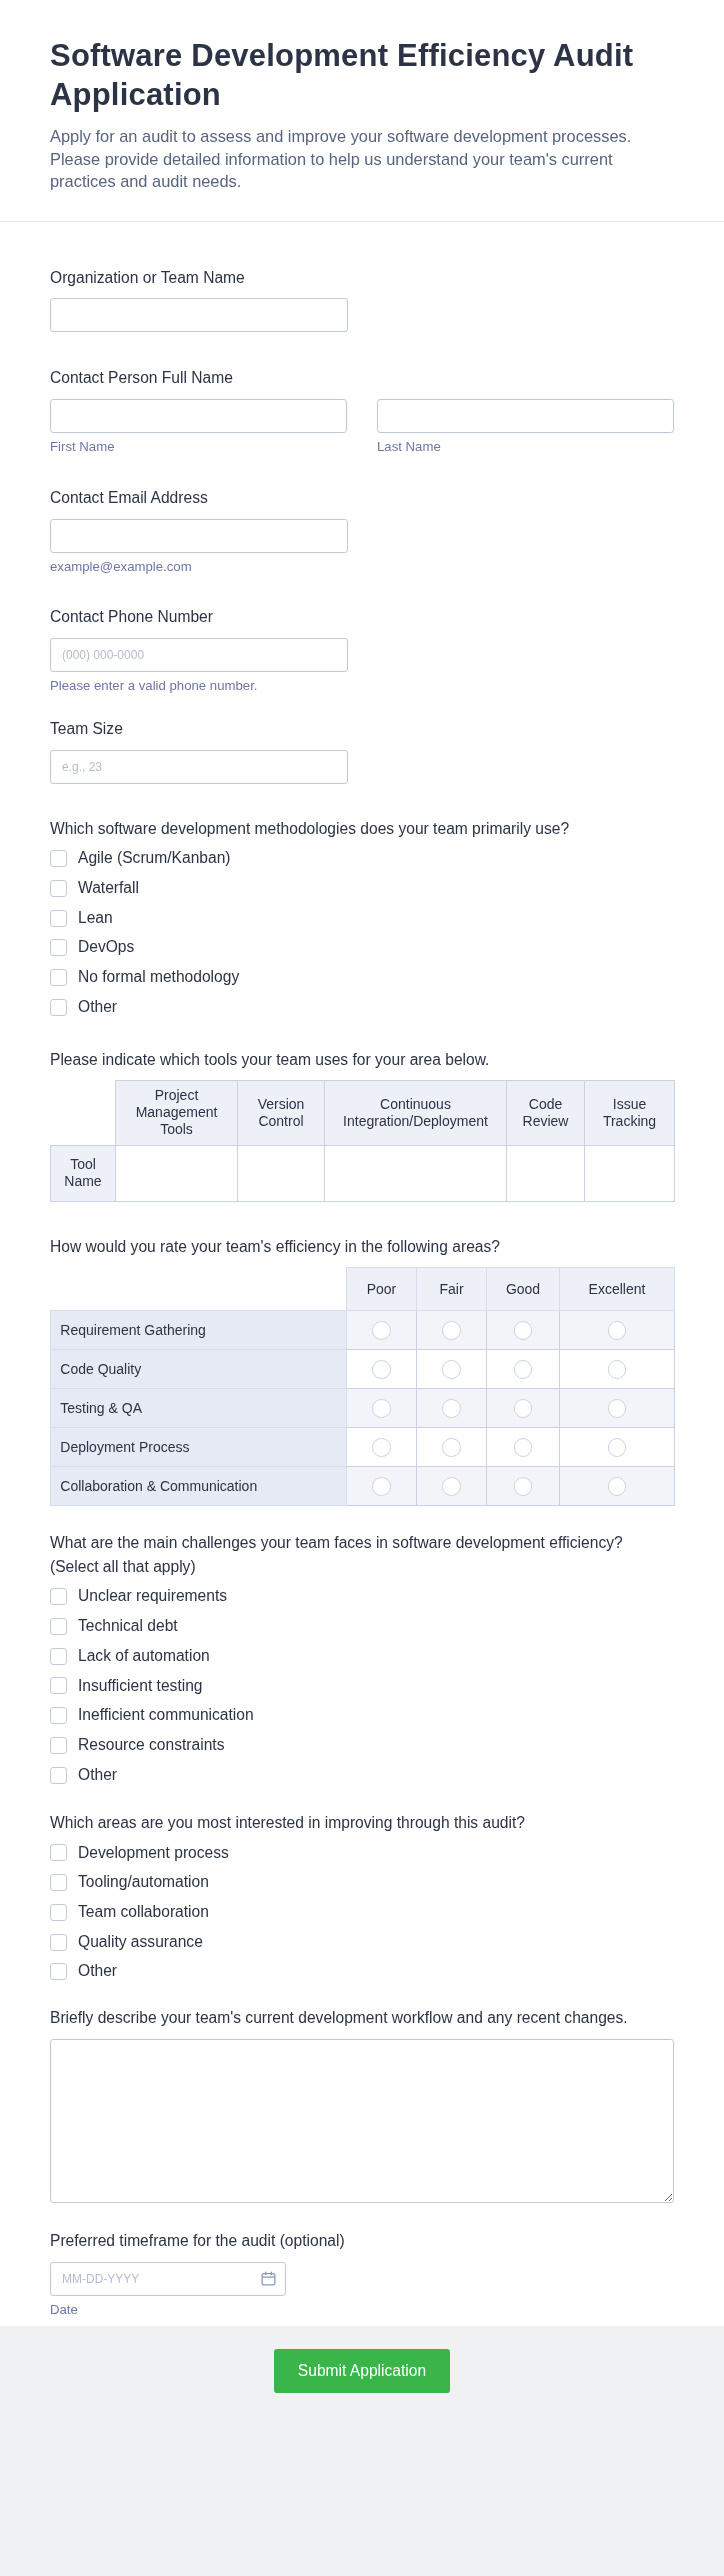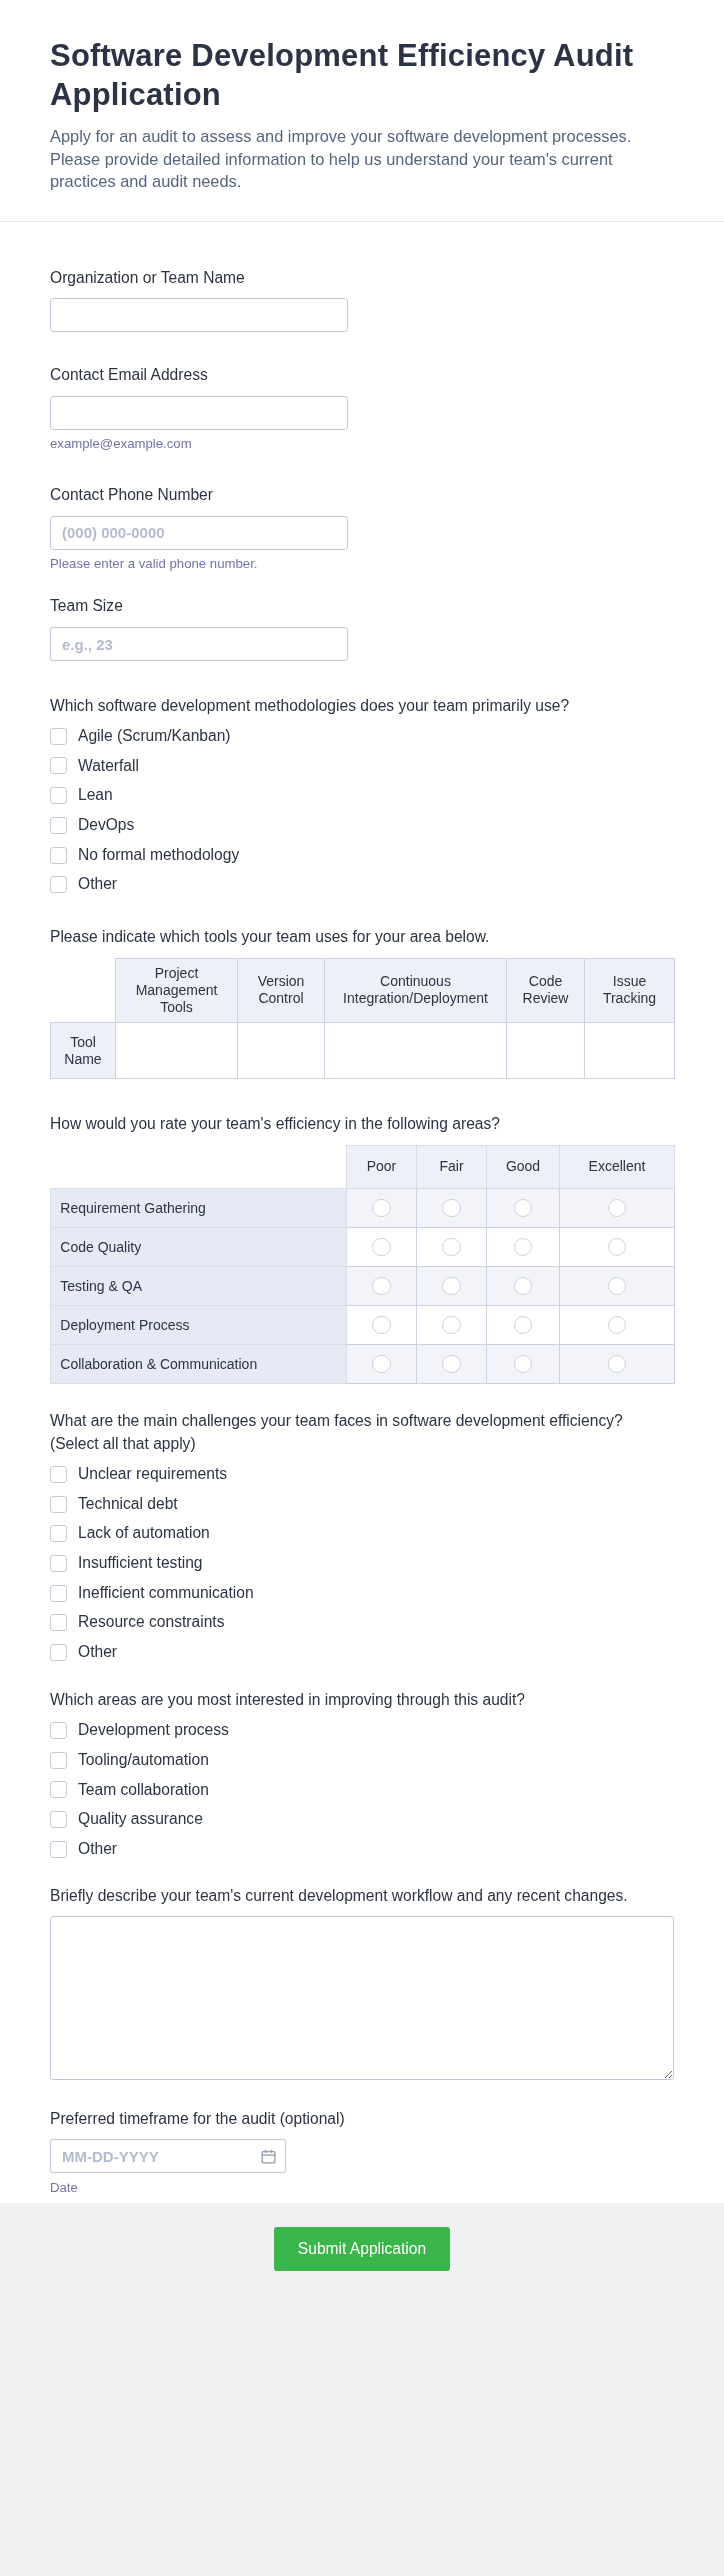--- a/index.html
+++ b/index.html
@@ -21,22 +21,22 @@
   }
   .divider { border: none; border-top: 0.8px solid #e6e8ec; margin: 0; }
   .form-body { padding: 0 50px; }
   .q-label {
     font-size: 15.6px; line-height: 23.4px; font-weight: 500; color: #2c3345;
     margin: 0 0 9.3px 0; white-space: pre-line;
   }
   .text-input {
     width: 298px; height: 34px; box-sizing: border-box;
     border: 0.8px solid #c0c8d8; border-radius: 3.1px; background: #fff;
-    font-family: "Liberation Sans", sans-serif; font-size: 15px; color: #0c4a6e;
-    padding: 0 11px; outline: none; display: block; font-weight: bold;
+    font-family: "Liberation Sans", sans-serif; font-size: 12px; color: #0c4a6e;
+    padding: 0 11px; outline: none; display: block;
   }
   .text-input::placeholder, textarea::placeholder { color: #b3bccf; }
   .sublabel { font-size: 13.2px; line-height: 15.6px; color: #6f76a7; margin-top: 6.2px; }
   .name-row { display: flex; gap: 30px; }
   .name-col { flex: 1; }
   .name-col .text-input { width: 100%; }
   .opt { display: flex; align-items: center; gap: 11px; margin-bottom: 11px; }
   .cb {
     width: 17px; height: 17px; flex: none; box-sizing: border-box;
     border: 0.8px solid #c3cad8; border-radius: 3.1px; background: #fff; cursor: pointer;
@@ -103,20 +103,33 @@
   </div>
   <hr class="divider">
 
   <div class="form-body">
 
     <div class="q" style="margin-top:44px">
       <div class="q-label">Organization or Team Name</div>
       <input type="text" class="text-input" style="">
     </div>
 
+    <div class="q" style="margin-top:34px">
+      <div class="q-label">Contact Person Full Name</div>
+      <div class="name-row">
+        <div class="name-col">
+          <input type="text" class="text-input" style="">
+          <div class="sublabel">First Name</div>
+        </div>
+        <div class="name-col">
+          <input type="text" class="text-input" style="">
+          <div class="sublabel">Last Name</div>
+        </div>
+      </div>
+    </div>
 
     <div class="q" style="margin-top:31px">
       <div class="q-label">Contact Email Address</div>
       <input type="text" class="text-input" style="">
       <div class="sublabel">example@example.com</div>
     </div>
 
     <div class="q" style="margin-top:31px">
       <div class="q-label">Contact Phone Number</div>
       <input type="text" class="text-input" placeholder="(000) 000-0000" style="">

